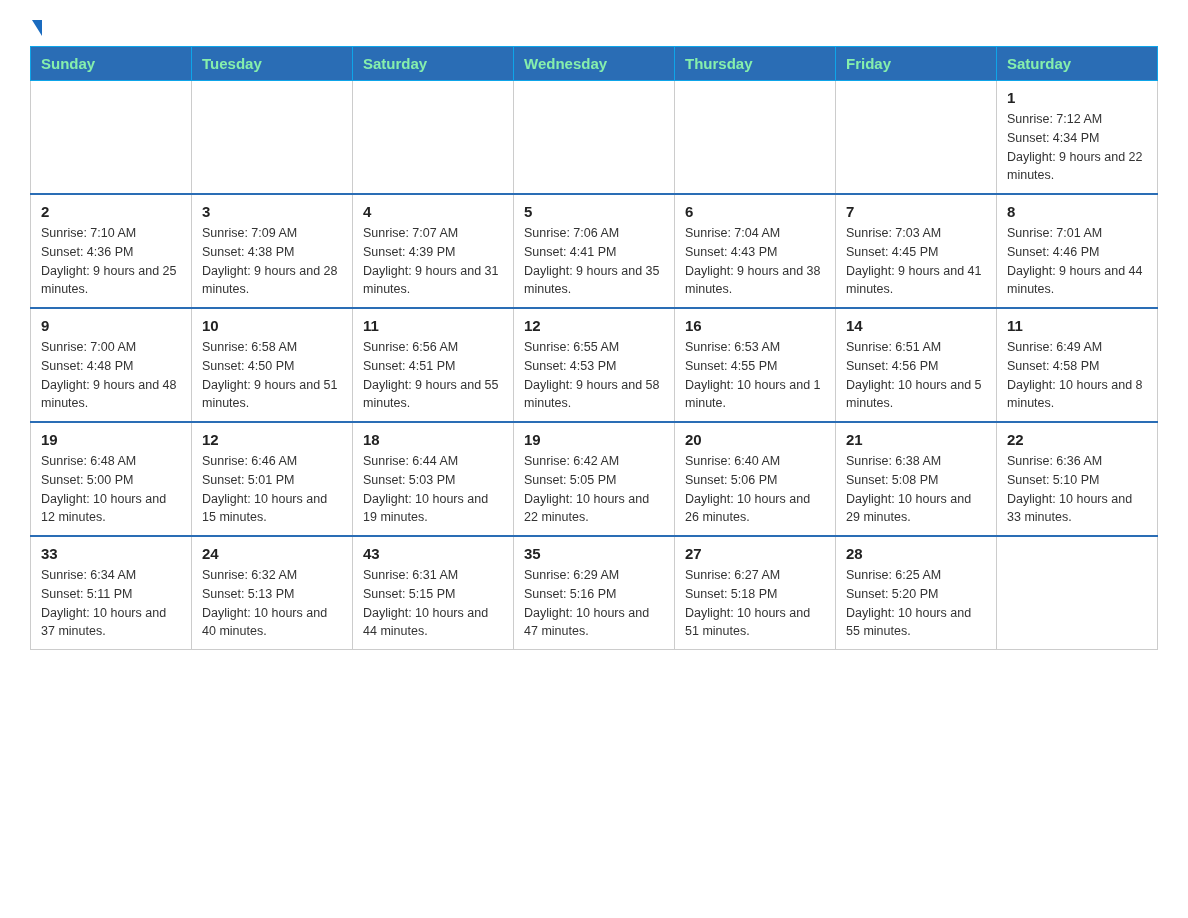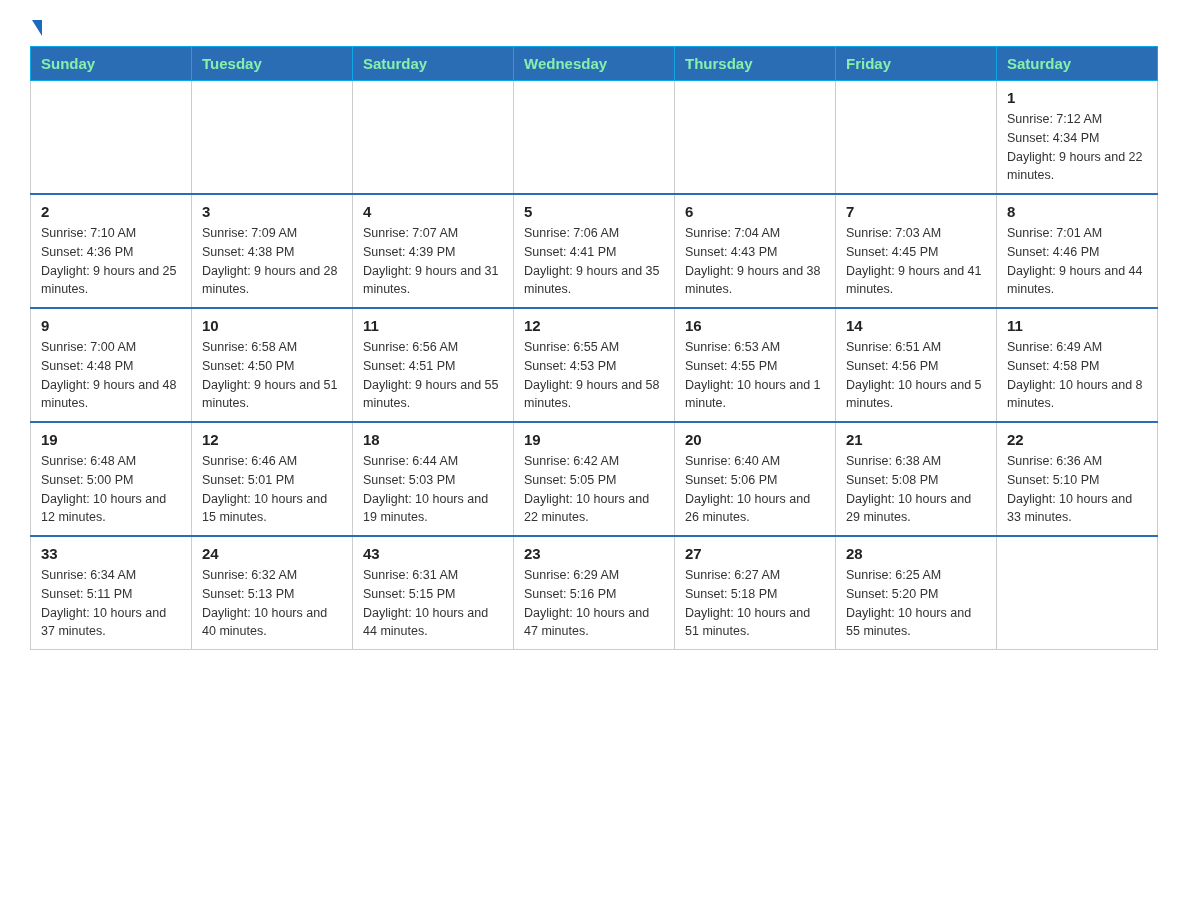--- a/index.html
+++ b/index.html
@@ -242,21 +242,21 @@
         </td>
         <td>
           <span class="day-number">24</span>
           <div class="day-info">Sunrise: 6:32 AM<br>Sunset: 5:13 PM<br>Daylight: 10 hours and 40 minutes.</div>
         </td>
         <td>
           <span class="day-number">43</span>
           <div class="day-info">Sunrise: 6:31 AM<br>Sunset: 5:15 PM<br>Daylight: 10 hours and 44 minutes.</div>
         </td>
         <td>
-          <span class="day-number">23</span>
+          <span class="day-number">35</span>
           <div class="day-info">Sunrise: 6:29 AM<br>Sunset: 5:16 PM<br>Daylight: 10 hours and 47 minutes.</div>
         </td>
         <td>
           <span class="day-number">27</span>
           <div class="day-info">Sunrise: 6:27 AM<br>Sunset: 5:18 PM<br>Daylight: 10 hours and 51 minutes.</div>
         </td>
         <td>
           <span class="day-number">28</span>
           <div class="day-info">Sunrise: 6:25 AM<br>Sunset: 5:20 PM<br>Daylight: 10 hours and 55 minutes.</div>
         </td>

